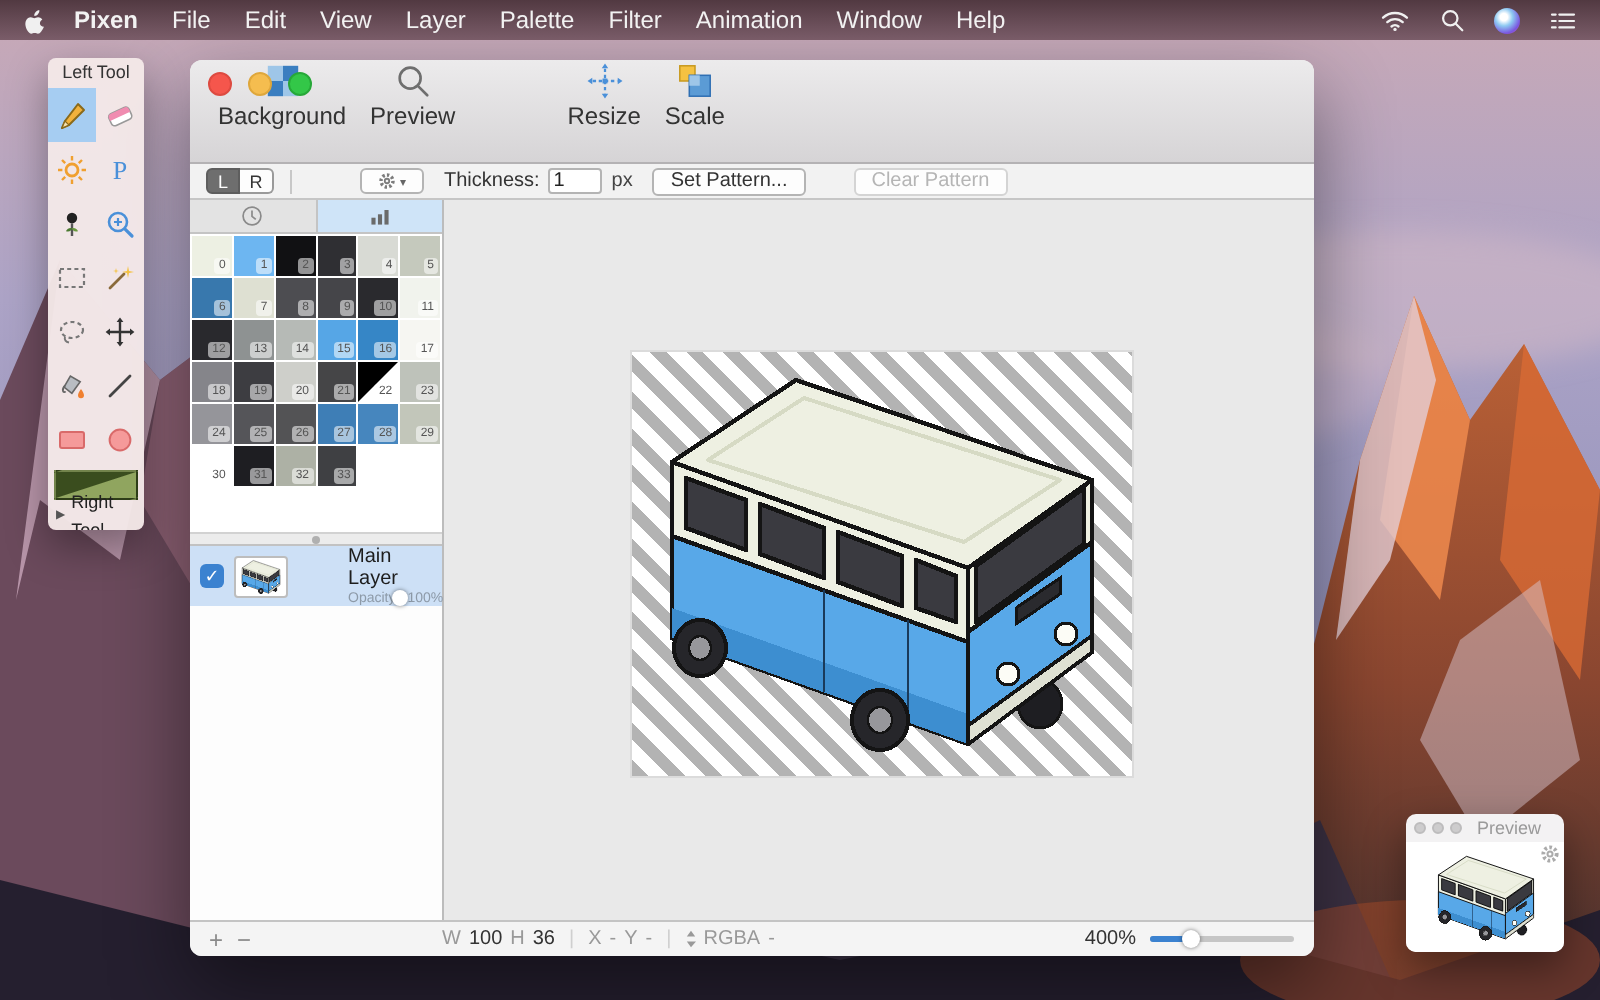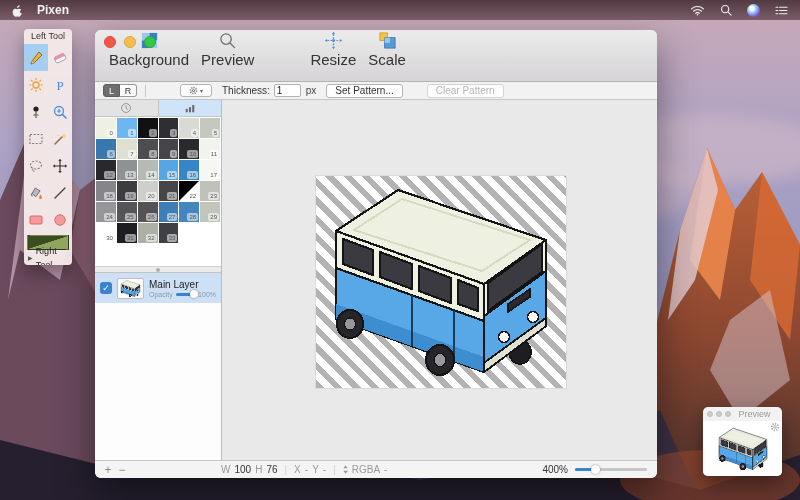--- a/index.html
+++ b/index.html
@@ -43,21 +43,21 @@
   .traffic { position:absolute; left:9px; top:6px; display:flex; gap:8px; }
   .traffic span { width:12px; height:12px; border-radius:50%; }
   .tl-red { background:#f5564c; border:1px solid #dd4a40; }
   .tl-yellow { background:#f5bd4f; border:1px solid #dfa73b; }
   .tl-green { background:#33c748; border:1px solid #27a838; }
   .titlebar-title { height:22px; display:flex; align-items:center; justify-content:center; gap:5px;
     font-size:11px; color:#3e3e3e; }
   .toolbar { display:flex; align-items:flex-start; padding:1px 0 0 14px; }
   .tb-item { display:flex; flex-direction:column; align-items:center; gap:1px; margin-right:12px; cursor:default; }
   .tb-item svg { width:19px; height:19px; }
-  .tb-item .tb-label { font-size:15px; color:#333; }
+  .tb-item .tb-label { font-size:12px; color:#333; }
   .tb-gap { width:44px; }
 
   
   .options-bar { height:18px; background:#f2f2f2; border-bottom:1px solid #c6c6c6;
     display:flex; align-items:center; padding-left:8px; font-size:10px; color:#333; flex:none; }
   .seg { display:flex; }
   .seg .seg-btn { width:17px; height:13px; line-height:12px; text-align:center; font-size:9px;
     border:1px solid #9a9a9a; background:#fdfdfd; color:#333; }
   .seg .seg-btn.active { background:#6e6e6e; color:#fff; border-color:#5e5e5e; }
   .seg .seg-btn:first-child { border-radius:3px 0 0 3px; }
@@ -90,21 +90,21 @@
   .palette-spacer { height:22px; background:#fff; flex:none; }
   .splitter { height:7px; background:#ececec; border-top:1px solid #d2d2d2; border-bottom:1px solid #c2c2c2;
     display:flex; align-items:center; justify-content:center; flex:none; }
   .splitter::after { content:""; width:4px; height:4px; border-radius:50%; background:#b0b0b0; }
   .layer-row { height:30px; background:#cde0f6; display:flex; align-items:center; padding:0 5px; gap:5px; flex:none; }
   .layer-check { width:12px; height:12px; border-radius:3px; background:#3b82d0; color:#fff; font-size:9px;
     line-height:12px; text-align:center; flex:none; }
   .layer-thumb { width:27px; height:21px; background:#fff; border:1px solid #bdbdbd; border-radius:2px;
     display:flex; align-items:center; justify-content:center; overflow:hidden; flex:none; }
   .layer-thumb svg { width:25px; height:19px; }
-  .layer-info { flex:1; min-width:0; }
+  .layer-info { flex:1; min-width:0;margin-left:25px; }
   .layer-name { font-size:10px; color:#1d1d1d; }
   .opacity-row { display:flex; align-items:center; gap:3px; margin-top:1px; }
   .opacity-label, .opacity-val { font-size:7px; color:#8d9aa8; }
   .opacity-slider { position:relative; width:40px; height:3px; background:#3b82d0; border-radius:2px; }
   .opacity-slider .thumb { position:absolute; right:-3px; top:-3px; width:8px; height:8px; border-radius:50%;
     background:#fff; box-shadow:0 0 2px rgba(0,0,0,.5); }
   .layers-rest { flex:1; background:#fdfdfd; }
 
   .canvas { flex:1; position:relative; background:#e9e9e9; }
   .artboard { position:absolute; left:94px; top:76px; width:250px; height:212px;
@@ -179,20 +179,31 @@
 </svg>
 
 <div class="menubar">
   <span class="apple">
     <svg viewBox="0 0 12 14" width="11" height="13" fill="#f0f0f0">
       <path d="M8.4 1.2c.1.8-.3 1.6-.8 2.1-.5.6-1.3 1-2 .9-.1-.8.3-1.6.8-2.1.5-.6 1.4-1 2-.9z"></path>
       <path d="M10.9 10.1c-.4 1-.9 1.9-1.6 2.7-.5.6-1 1.1-1.7 1.1-.7 0-.9-.4-1.8-.4-.9 0-1.1.4-1.8.4-.7 0-1.3-.6-1.8-1.2C1 11.2.2 8.5 1.2 6.6c.5-1 1.5-1.6 2.5-1.6.8 0 1.4.5 1.9.5s1.2-.5 2.1-.5c.8 0 1.7.4 2.3 1.2-2 1.1-1.7 3.9.9 3.9z"></path>
     </svg>
   </span>
   <span class="app-name">Pixen</span>
+  <span style="display:flex;">
+        <span class="menu-item">File</span>
+        <span class="menu-item">Edit</span>
+        <span class="menu-item">View</span>
+        <span class="menu-item">Layer</span>
+        <span class="menu-item">Palette</span>
+        <span class="menu-item">Filter</span>
+        <span class="menu-item">Animation</span>
+        <span class="menu-item">Window</span>
+        <span class="menu-item">Help</span>
+      </span>
   <span class="menu-right">
     <svg viewBox="0 0 16 12" width="15" height="11" fill="none" stroke="#f0f0f0" stroke-width="1.3" stroke-linecap="round">
       <path d="M1.5 4.2C5.2.8 10.8.8 14.5 4.2"></path>
           <path d="M3.8 6.6c2.4-2.2 6-2.2 8.4 0"></path>
           <path d="M6.1 9c1.1-1 2.7-1 3.8 0"></path>
       <circle cx="8" cy="10.6" r=".9" fill="#f0f0f0" stroke="none"></circle>
     </svg>
     <svg viewBox="0 0 14 14" width="12" height="12" fill="none" stroke="#f0f0f0" stroke-width="1.3">
       <circle cx="6" cy="6" r="4.2"></circle>
           <path d="M9.2 9.2 13 13" stroke-linecap="round"></path>
@@ -584,21 +595,21 @@
     </div>
   </div>
 
   <div class="status-bar">
     <span class="sb-add">+</span>
     <span class="sb-remove">−</span>
     <span class="sb-info">
       <span>W</span>
       <span class="sb-val">100</span>
       <span>H</span>
-      <span class="sb-val">76</span>
+      <span class="sb-val">36</span>
       <span class="sb-div">|</span>
       <span>X</span>
       <span>-</span>
       <span>Y</span>
       <span>-</span>
       <span class="sb-div">|</span>
       <svg viewBox="0 0 6 10" width="5" height="9">
         <path d="M3 0 5.5 3.5H.5z" fill="#999"></path>
             <path d="M3 10 .5 6.5h5.5z" fill="#999"></path>
       </svg>

